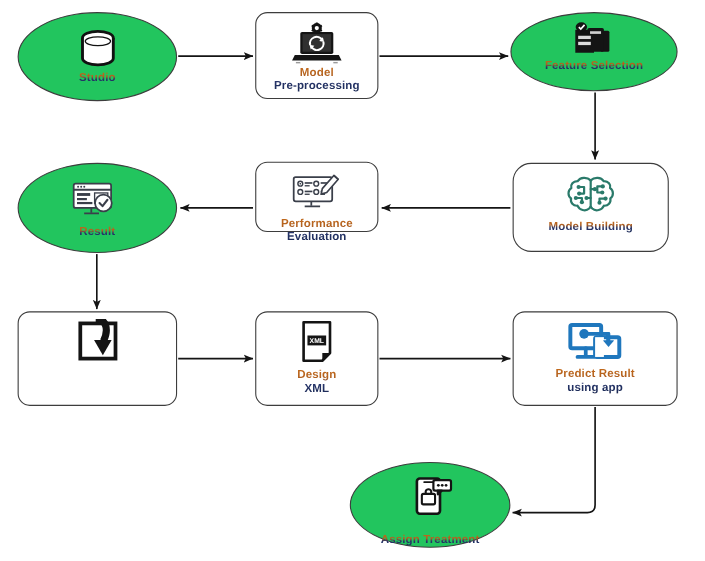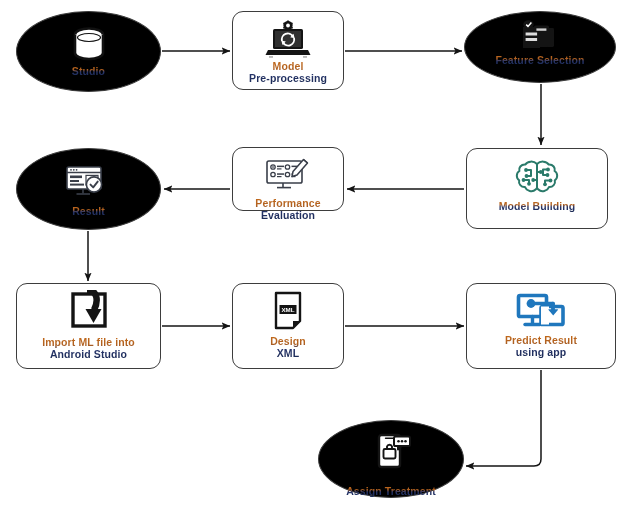--- a/index.html
+++ b/index.html
@@ -34,21 +34,21 @@
     justify-content: flex-start;
   }
   .node.rect {
     border: 1.3px solid #3d3d3d;
     border-radius: 11px;
     background: #ffffff;
   }
   .node.ellipse {
     border: 1.2px solid #3d3d3d;
     border-radius: 50%;
-    background: #000000;
+    background: #22c55e;
   }
   .node-icon {
     display: flex;
     align-items: center;
     justify-content: center;
     line-height: 0;
   }
   .node-label {
     text-align: center;
     font-size: 10.5px;
@@ -60,21 +60,21 @@
     -webkit-background-clip: text;
     background-clip: text;
     -webkit-text-fill-color: transparent;
     white-space: pre-line;
     padding: 0 3px;
   }
   
   #node-dataset      { left: 16px;  top: 11px;  width: 145px; height: 81px;  padding-top: 14px; }
   #node-preprocess   { left: 232px; top: 11px;  width: 112px; height: 79px;  padding-top: 8px;  }
   #node-feature      { left: 464px; top: 11px;  width: 152px; height: 72px;  padding-top: 8px;  }
-  #node-model        { left: 466px; top: 148px; width: 142px; height: 81px;  padding-top: 9px;  }
+  #node-model        { left: 466px; top: 148px; width: 142px; height: 81px;  padding-top: 9px; border-radius: 17px;  }
   #node-perf         { left: 232px; top: 147px; width: 112px; height: 64px;  padding-top: 7px;  }
   #node-result       { left: 16px;  top: 148px; width: 145px; height: 82px;  padding-top: 14px; }
   #node-import       { left: 16px;  top: 283px; width: 145px; height: 86px;  padding-top: 6px;  }
   #node-design       { left: 232px; top: 283px; width: 112px; height: 86px;  padding-top: 7px;  }
   #node-predict      { left: 466px; top: 283px; width: 150px; height: 86px;  padding-top: 8px;  }
   #node-assign       { left: 318px; top: 420px; width: 146px; height: 78px;  padding-top: 12px; justify-content: space-between; }
 
   #node-dataset  .node-label,
   #node-result   .node-label,
   #node-feature  .node-label,
@@ -263,22 +263,20 @@
   </div>
 
   <div class="node rect" id="node-import">
     <span class="node-icon">
       <svg width="48" height="46" viewBox="0 0 48 46">
         <rect x="8" y="4" width="32" height="32" fill="#ffffff" stroke="#141414" stroke-width="3.4"></rect>
         <path d="M22,0 C32,0 34,10 29,20" stroke="#141414" stroke-width="6.5" fill="none" stroke-linecap="butt"></path>
         <path d="M20.5,19 L36.5,19 L28.5,33 Z" fill="#141414"></path>
       </svg>
     </span>
-    <span class="node-label">Import ML file into
-Android Studio</span>
   </div>
 
   <div class="node rect" id="node-predict">
     <span class="node-icon">
       <svg width="52" height="42" viewBox="0 0 52 42">
         <g fill="none" stroke="#1f77bd" stroke-width="3.6">
           <rect x="3.5" y="3.5" width="28" height="21" rx="1.6"></rect>
         </g>
         <g stroke="#1f77bd" stroke-width="3.4" stroke-linecap="round">
           <line x1="17.5" y1="24.5" x2="17.5" y2="31"></line>

